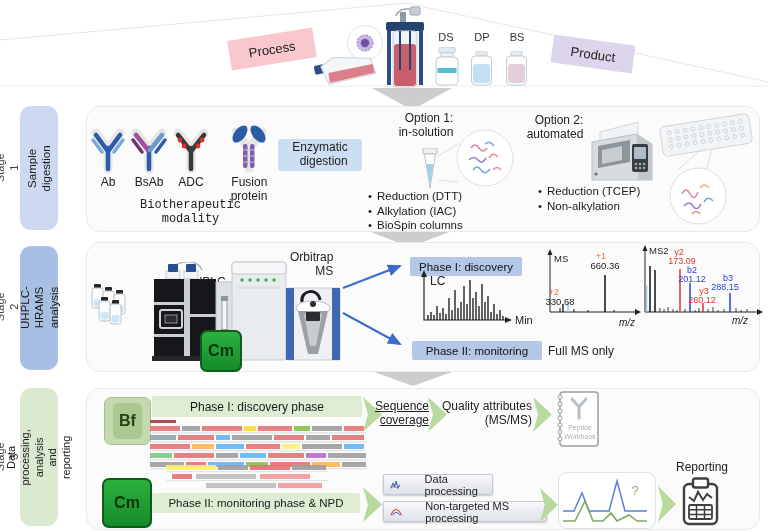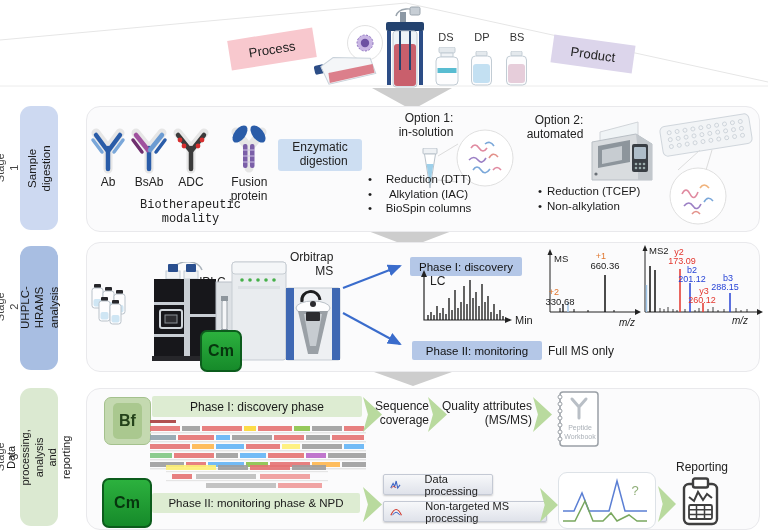--- a/index.html
+++ b/index.html
@@ -216,21 +216,21 @@
   <svg class="abs" style="left:455px;top:128px" width="60" height="60" viewBox="0 0 60 60">
     <circle cx="30" cy="30" r="28" fill="#fff" stroke="#e0e0e0"></circle>
     <path d="M16,20 q4,-6 8,0 t8,0" stroke="#e08aa0" fill="none" stroke-width="1.6"></path>
     <path d="M30,16 q5,-4 9,2" stroke="#7aa7d9" fill="none" stroke-width="1.6"></path>
     <path d="M14,32 q5,-5 9,0 t8,-2" stroke="#9b7fc4" fill="none" stroke-width="1.6"></path>
     <path d="M34,30 q4,-7 9,-1" stroke="#e3918a" fill="none" stroke-width="1.6"></path>
     <path d="M18,42 q4,-6 8,0 t9,-1" stroke="#7aa7d9" fill="none" stroke-width="1.6"></path>
     <path d="M38,42 q4,-5 8,0" stroke="#e08aa0" fill="none" stroke-width="1.6"></path>
   </svg>
 
-  <div class="abs bullets" style="left:368px;top:172px;width:112px;text-align:center;">
+  <div class="abs bullets" style="left:368px;top:189px;width:112px;">
     <div>Reduction (DTT)</div>
     <div>Alkylation (IAC)</div>
     <div>BioSpin columns</div>
   </div>
 
   <div class="abs ctr lbl12" style="left:522px;top:114px;width:66px;height:28px;">
       <span class="pre">Option 2:
 automated</span>
     </div>
 
@@ -489,21 +489,21 @@
         <rect x="58" y="42" width="36" height="5" fill="#64b5f6"></rect>
         <rect x="96" y="42" width="22" height="5" fill="#8bc34a"></rect>
         <rect x="120" y="42" width="40" height="5" fill="#e57373"></rect>
         <rect x="162" y="42" width="28" height="5" fill="#ffb74d"></rect>
         <rect x="192" y="42" width="24" height="5" fill="#9e9e9e"></rect>
       <rect x="0" y="48" width="216" height="1.5" fill="#e3e3e3"></rect>
     </g>
   </svg>
 
   <div class="abs chev" style="left:363px;top:397px;width:19px;height:35px;"></div>
-  <div class="abs ctr lbl12 pre" style="left:374px;top:399px;width:56px;height:30px;"><span class="pre">Sequence
+  <div class="abs ctr lbl12 pre" style="left:374px;top:399px;width:56px;height:30px;text-decoration:underline;"><span class="pre">Sequence
 coverage</span></div>
   <div class="abs chev" style="left:428px;top:397px;width:19px;height:35px;"></div>
   <div class="abs ctr lbl12 pre" style="left:438px;top:399px;width:98px;height:30px;"><span class="pre">Quality attributes
 (MS/MS)</span></div>
   <div class="abs chev" style="left:533px;top:397px;width:19px;height:35px;"></div>
 
   <svg class="abs" style="left:552px;top:390px" width="48" height="58" viewBox="0 0 48 58">
     <rect x="8" y="2" width="38" height="54" rx="3" fill="#fff" stroke="#9aa0a6" stroke-width="1.5"></rect>
     <g fill="#fff" stroke="#9aa0a6">
       <circle cx="8" cy="7" r="2"></circle>

